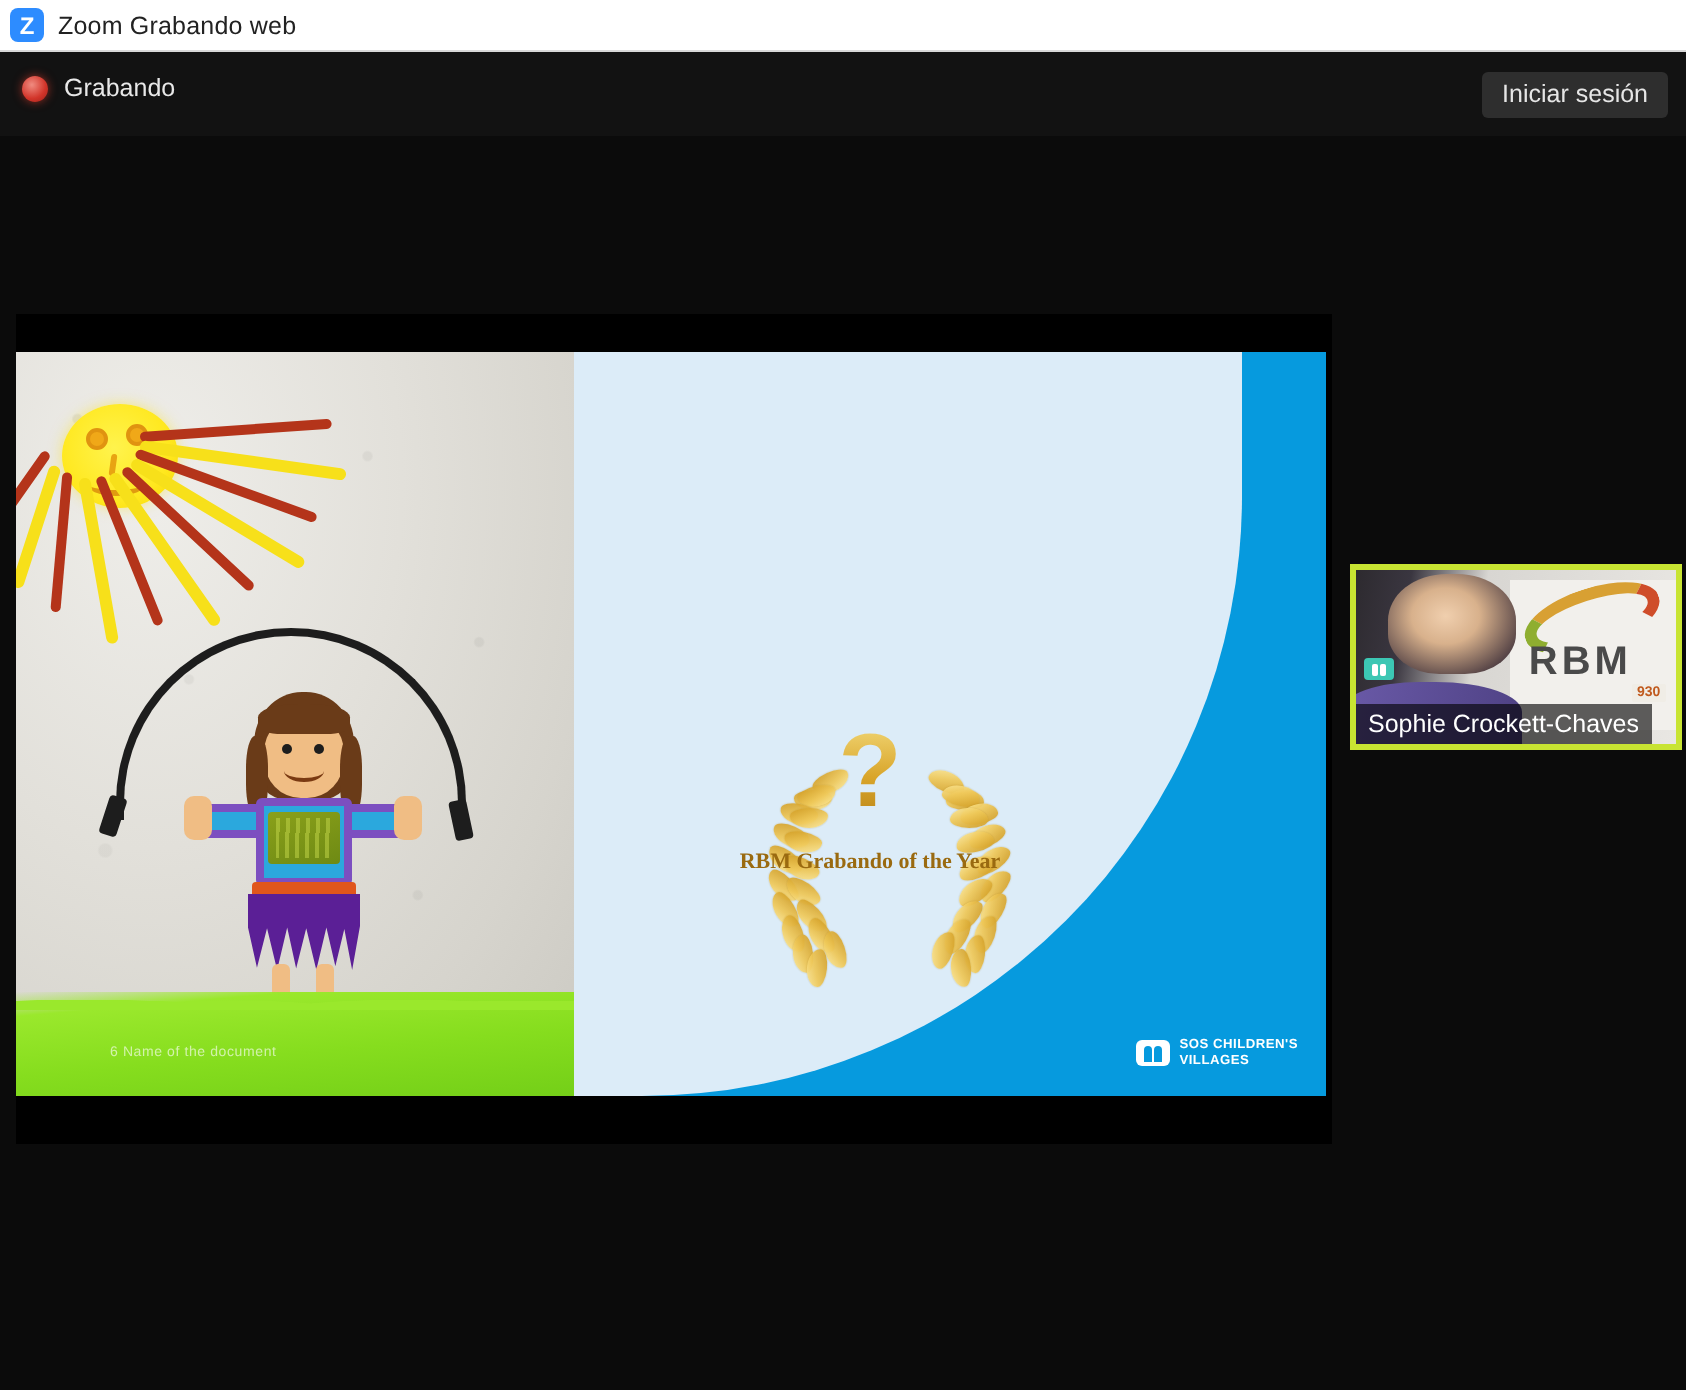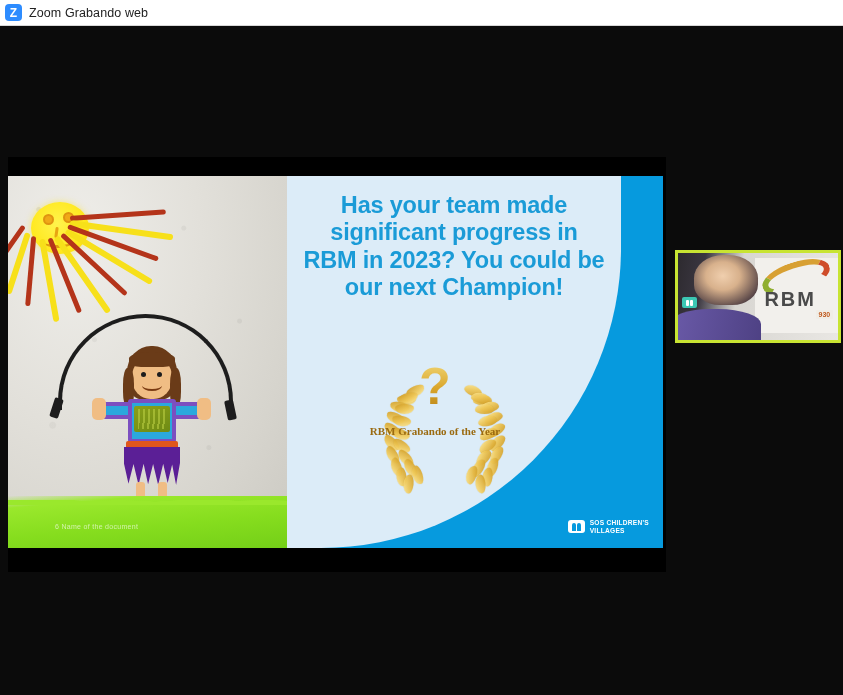--- a/index.html
+++ b/index.html
@@ -251,21 +251,21 @@
   #sos-txt{
     color:#fff; font-size:6.6px; font-weight:bold; line-height:1.22;
     letter-spacing:.25px; white-space:pre-line;
   }
 
   
   .tile{
     position:absolute; left:675px; width:166px; height:93px;
     background:#161616; overflow:hidden;
   }
-  #tile-0{ top:224px; border:3px solid #c8e432;text-align:right; }
+  #tile-0{ top:256px; border:3px solid #c8e432;text-align:right; }
   #tile-1{ top:339px; }
   .tile-video{ position:absolute; inset:0; }
   .namebar{
     position:absolute; left:0; bottom:0; height:20px;
     display:flex; align-items:center; gap:5px;
     padding:0 7px 0 6px;
     background:rgba(0,0,0,.62);
     max-width:100%;
   }
   .namebar .nm{
@@ -365,20 +365,27 @@
 
 <div id="titlebar">
   <div id="zoom-logo">
     <span>Z</span>
   </div>
   <span class="ttl">Zoom Grabando web</span>
 </div>
 
 <div id="app">
 
+  <div id="toolbar">
+    <div id="rec">
+      <span id="rec-dot"></span>
+      <span class="lbl">Grabando</span>
+    </div>
+    <button id="signin">Iniciar sesión</button>
+  </div>
 
   <div id="letterbox">
     <div id="slide">
 
       <div id="drawing">
         <div id="paper-noise"></div>
 
         <div id="sun">
           <span class="eye a"></span>
           <span class="eye b"></span>
@@ -427,21 +434,20 @@
           <span class="foot r"></span>
         </div>
 
         <div id="grass"></div>
         <div id="slide-footnote">6   Name of the document</div>
       </div>
 
       <div id="panel">
         <div id="panel-light"></div>
 
-        <div id="heading">Has your team made significant progress in RBM in 2023? You could be our next Champion!</div>
 
         <div id="badge">
           <div class="wreath l">
               <span class="leaf" style="left: 44.9107px; top: 13.5721px; transform: rotate(-204.5deg); opacity: 0.92;"></span>
               <span class="leaf" style="left: 35.8107px; top: 22.5721px; transform: rotate(-180.5deg); opacity: 0.92;"></span>
               <span class="leaf" style="left: 38.4883px; top: 21.2486px; transform: rotate(-192.5deg); opacity: 0.92;"></span>
               <span class="leaf" style="left: 29.3883px; top: 30.2486px; transform: rotate(-168.5deg); opacity: 0.92;"></span>
               <span class="leaf" style="left: 33.601px; top: 31.54px; transform: rotate(-180.5deg); opacity: 0.92;"></span>
               <span class="leaf" style="left: 24.501px; top: 40.54px; transform: rotate(-156.5deg); opacity: 0.92;"></span>
               <span class="leaf" style="left: 30.6272px; top: 43.649px; transform: rotate(-168.5deg); opacity: 0.92;"></span>
@@ -501,16 +507,19 @@
       <span class="arcg"></span>
       <span class="rbm">RBM</span>
       <span class="tag">930</span>
       <span class="head"></span>
       <span class="shoulder"></span>
     </div>
     <span class="spk-badge">
         <i></i>
         <i></i>
       </span>
+    <div class="namebar">
+      <span class="nm">Sophie Crockett-Chaves</span>
+    </div>
   </div>
 
 
 </div>
 
 </body></html>

